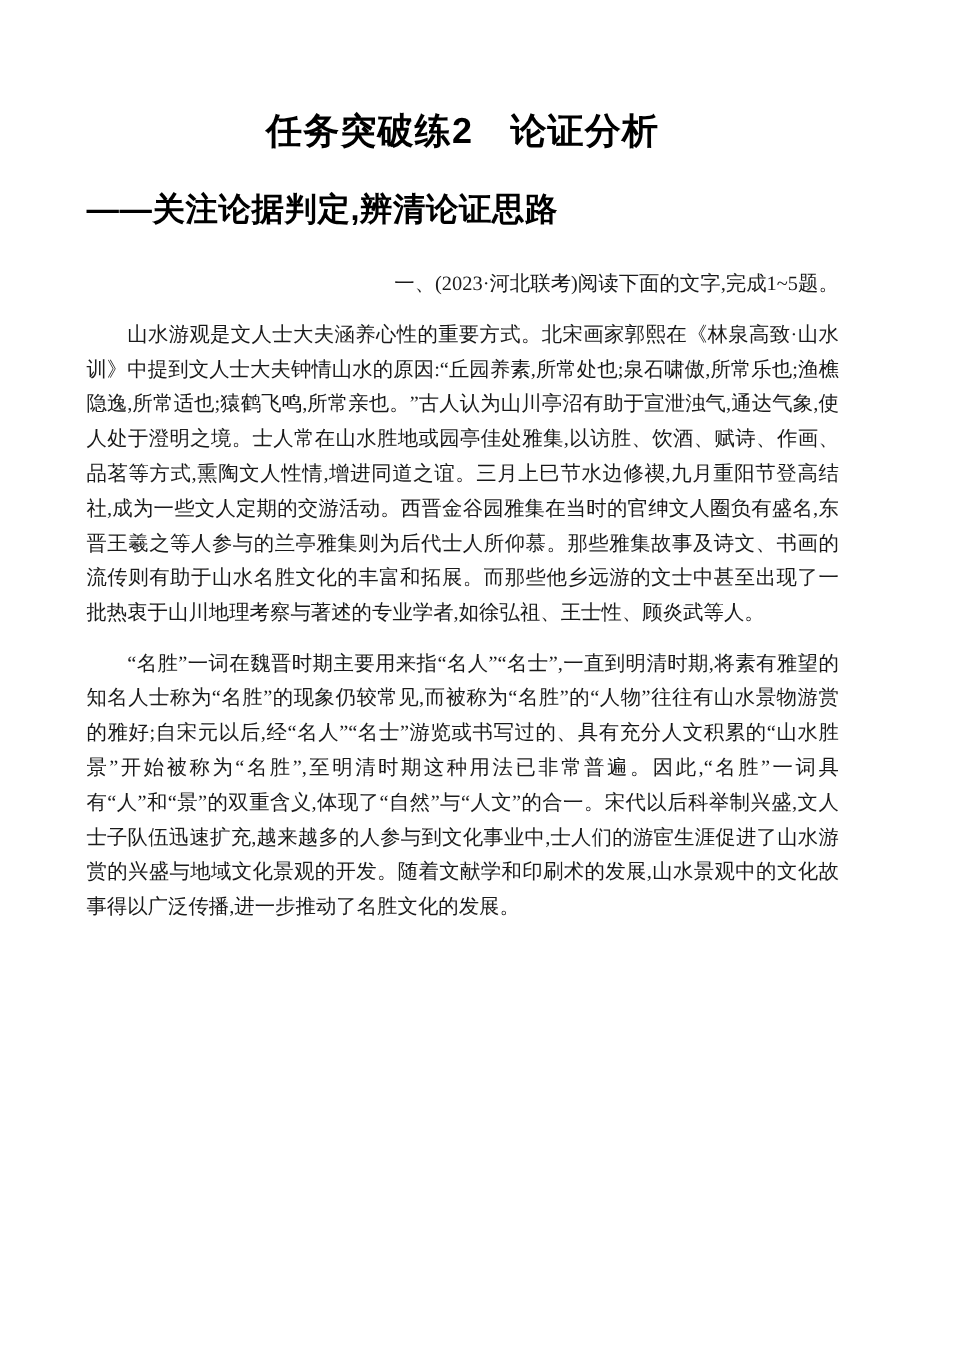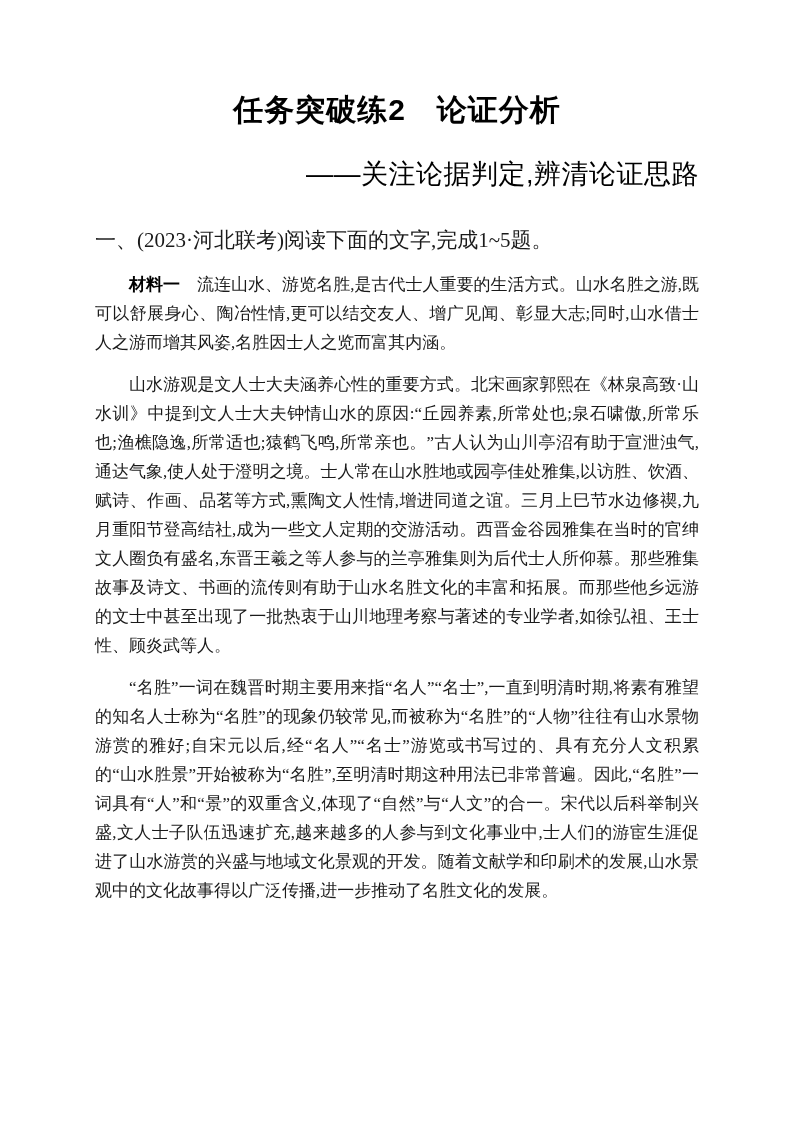--- a/index.html
+++ b/index.html
@@ -9,47 +9,47 @@
     height: 1123px;
     margin: 0 auto;
     font-family: "Liberation Serif", serif;
     color: #111111;
     overflow: hidden;
   }
   .page {
     width: 794px;
     height: 1122px;
     background: #ffffff;
-    padding: 92px 95px 0 95px;
+    padding: 92px 95px 0 72px;
     overflow: hidden;
   }
   .title {
     font-family: "Liberation Sans", sans-serif;
     font-weight: 700;
     font-size: 30px;
     line-height: 1.2;
     text-align: center;
     color: #000000;
     letter-spacing: 1px;
   }
   .subtitle {
     font-family: "Liberation Sans", sans-serif;
-    font-weight: 400;
+    font-weight: 700;
     font-size: 27px;
     line-height: 1.2;
-    text-align: right;
+    text-align: left;
     color: #000000;
     margin-top: 30px;
     letter-spacing: 0.5px;
   }
   .intro {
-    font-size: 21px;
+    font-size: 17px;
     line-height: 1.55;
     margin-top: 34px;
-    text-align: left;
+    text-align: right;
     color: #1a1a1a;
   }
   .para {
     font-size: 17px;
     line-height: 29px;
     text-align: justify;
     text-indent: 2em;
     margin-top: 13px;
     color: #1a1a1a;
   }
@@ -63,19 +63,18 @@
 </head>
 <body>
 
 <div class="page">
   <h1 class="title">任务突破练2　论证分析</h1>
 
   <h2 class="subtitle">——关注论据判定,辨清论证思路</h2>
 
   <p class="intro">一、(2023·河北联考)阅读下面的文字,完成1~5题。</p>
 
-  <p class="para"><span class="material-label">材料一</span><span>流连山水、游览名胜,是古代士人重要的生活方式。山水名胜之游,既可以舒展身心、陶冶性情,更可以结交友人、增广见闻、彰显大志;同时,山水借士人之游而增其风姿,名胜因士人之览而富其内涵。</span></p>
 
   <p class="para">山水游观是文人士大夫涵养心性的重要方式。北宋画家郭熙在《林泉高致·山水训》中提到文人士大夫钟情山水的原因:“丘园养素,所常处也;泉石啸傲,所常乐也;渔樵隐逸,所常适也;猿鹤飞鸣,所常亲也。”古人认为山川亭沼有助于宣泄浊气,通达气象,使人处于澄明之境。士人常在山水胜地或园亭佳处雅集,以访胜、饮酒、赋诗、作画、品茗等方式,熏陶文人性情,增进同道之谊。三月上巳节水边修禊,九月重阳节登高结社,成为一些文人定期的交游活动。西晋金谷园雅集在当时的官绅文人圈负有盛名,东晋王羲之等人参与的兰亭雅集则为后代士人所仰慕。那些雅集故事及诗文、书画的流传则有助于山水名胜文化的丰富和拓展。而那些他乡远游的文士中甚至出现了一批热衷于山川地理考察与著述的专业学者,如徐弘祖、王士性、顾炎武等人。</p>
 
   <p class="para">“名胜”一词在魏晋时期主要用来指“名人”“名士”,一直到明清时期,将素有雅望的知名人士称为“名胜”的现象仍较常见,而被称为“名胜”的“人物”往往有山水景物游赏的雅好;自宋元以后,经“名人”“名士”游览或书写过的、具有充分人文积累的“山水胜景”开始被称为“名胜”,至明清时期这种用法已非常普遍。因此,“名胜”一词具有“人”和“景”的双重含义,体现了“自然”与“人文”的合一。宋代以后科举制兴盛,文人士子队伍迅速扩充,越来越多的人参与到文化事业中,士人们的游宦生涯促进了山水游赏的兴盛与地域文化景观的开发。随着文献学和印刷术的发展,山水景观中的文化故事得以广泛传播,进一步推动了名胜文化的发展。</p>
 
 </div>
 
 </body></html>

